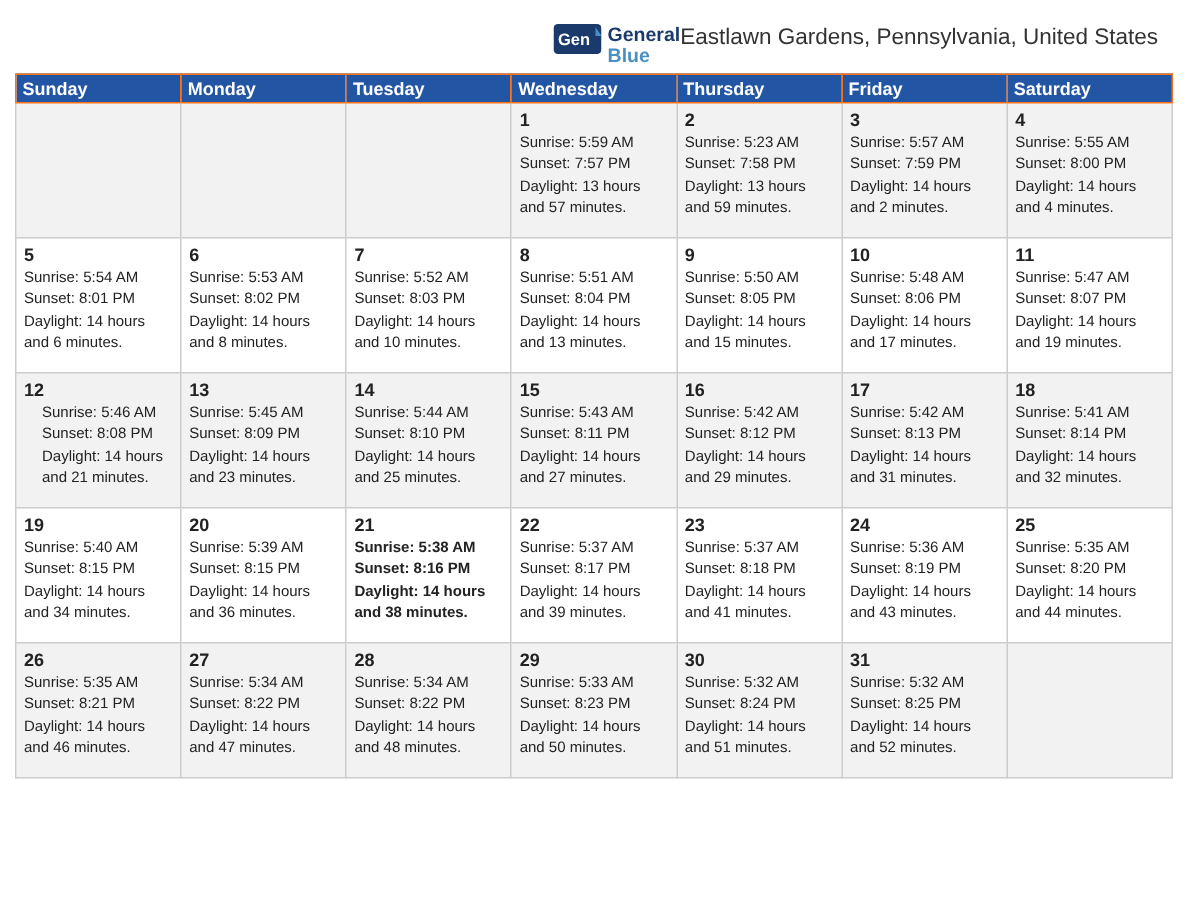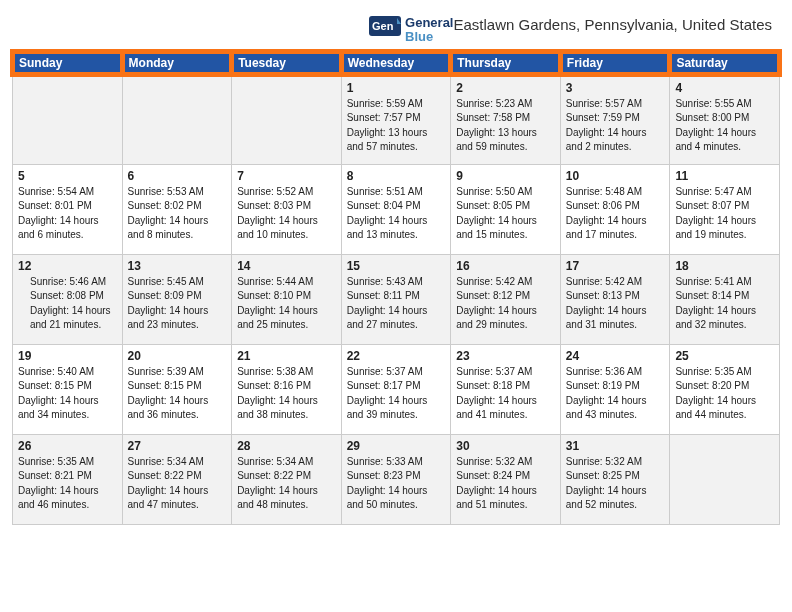--- a/index.html
+++ b/index.html
@@ -40,21 +40,21 @@
       border-collapse: collapse;
       table-layout: fixed;
     }
     thead th {
       background-color: #2255a4;
       color: #fff;
       font-size: 12px;
       font-weight: bold;
       padding: 2px 4px;
       text-align: left;
-      border: 5px solid #f97316;
+      border: 1px solid #f97316;
     }
     tbody td {
       border: 1px solid #ccc;
       vertical-align: top;
       padding: 4px 5px;
       font-size: 10.5px;
       color: #222;
       height: 90px;
     }
     tbody tr:nth-child(odd) td {
@@ -259,21 +259,21 @@
           </td>
           <td>
             <span class="day-num">20</span>
             <div class="day-info" style="white-space: pre-line;">Sunrise: 5:39 AM
 Sunset: 8:15 PM
 Daylight: 14 hours
 and 36 minutes.</div>
           </td>
           <td>
             <span class="day-num">21</span>
-            <div class="day-info" style="white-space: pre-line;">Sunrise: 5:38 AM
+            <div class="day-info" style="white-space: pre-line; font-weight: bold;">Sunrise: 5:38 AM
 Sunset: 8:16 PM
 Daylight: 14 hours
 and 38 minutes.</div>
           </td>
           <td>
             <span class="day-num">22</span>
             <div class="day-info" style="white-space: pre-line;">Sunrise: 5:37 AM
 Sunset: 8:17 PM
 Daylight: 14 hours
 and 39 minutes.</div>

